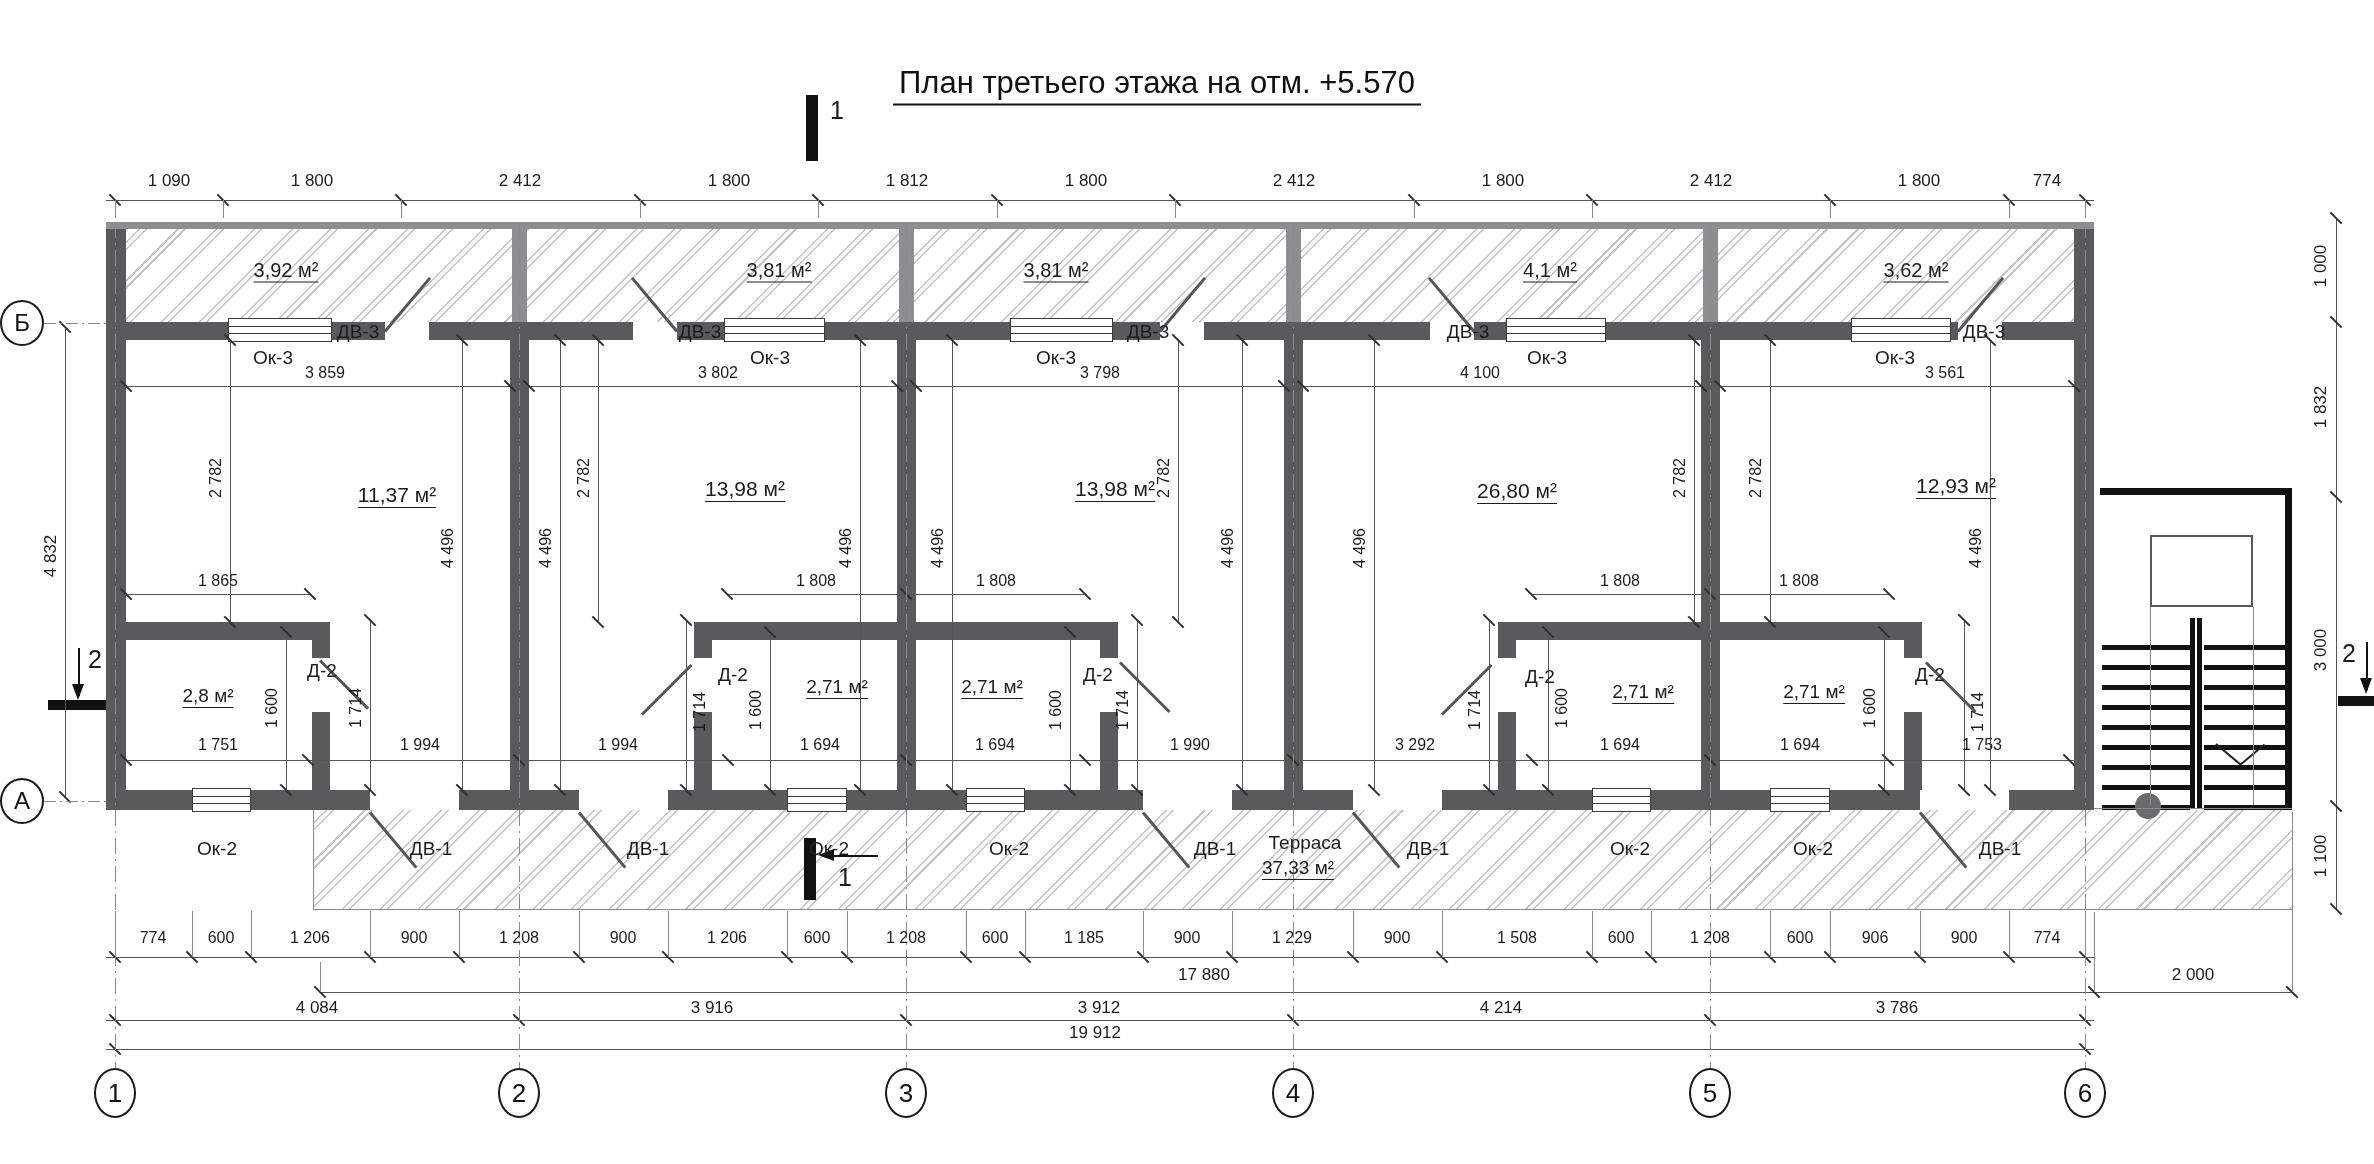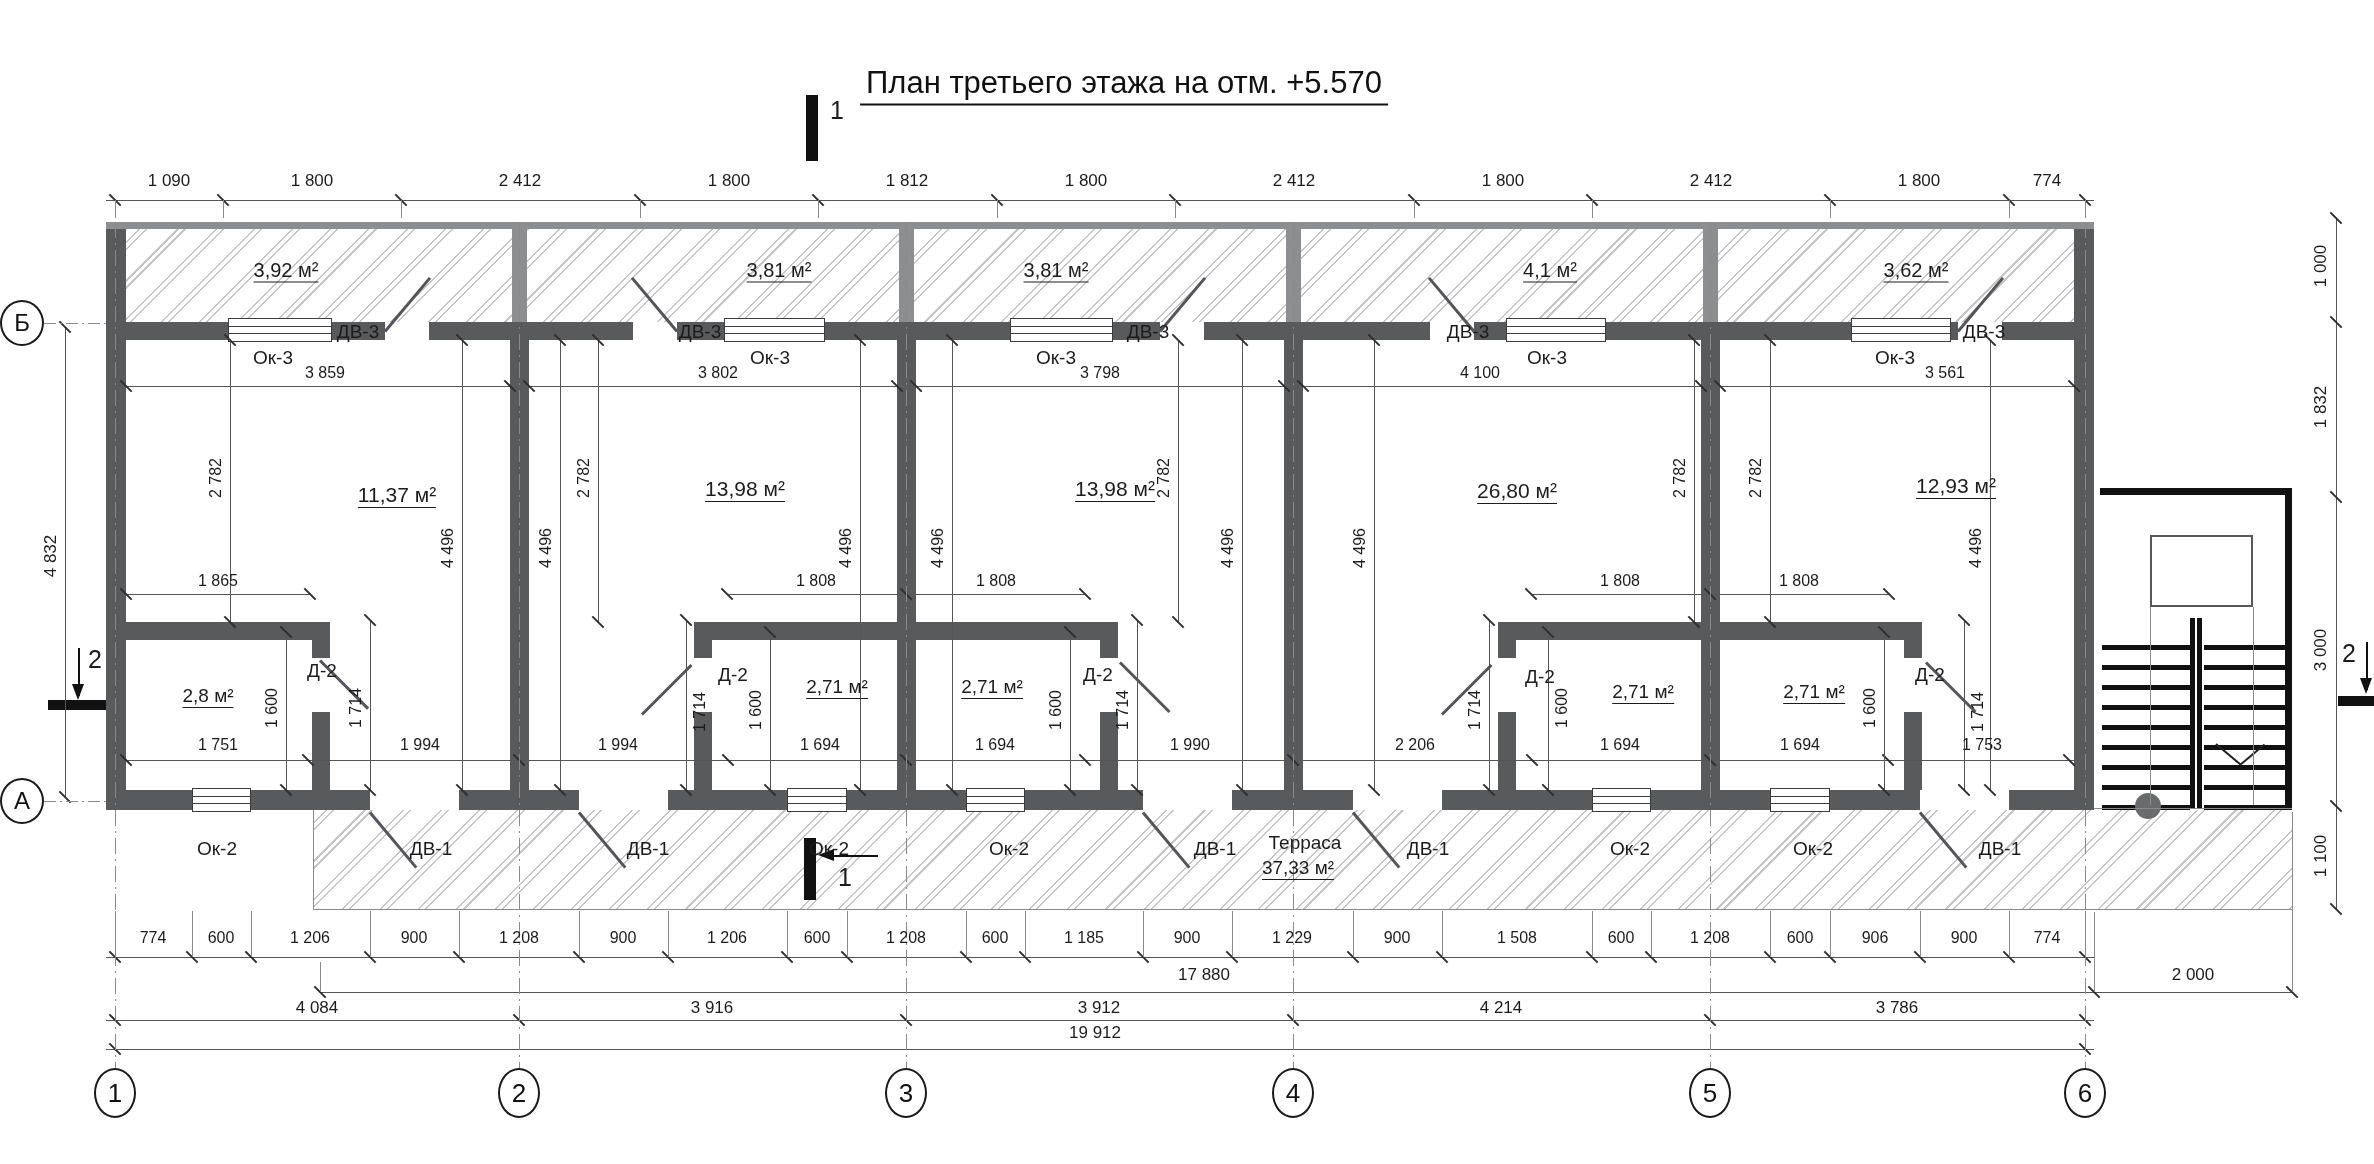--- a/index.html
+++ b/index.html
@@ -31,21 +31,21 @@
   .bubble{position:absolute;transform:translate(-50%,-50%);border:2.5px solid #1a1a1a;border-radius:50%;
           background:#fff;display:flex;align-items:center;justify-content:center;color:#111;}
   .arr{position:absolute;width:0;height:0;transform:translate(-50%,-50%);}
   .arr.down{border-left:6px solid transparent;border-right:6px solid transparent;border-top:16px solid #111;}
   .arr.left{border-top:6px solid transparent;border-bottom:6px solid transparent;border-right:16px solid #111;}
 </style>
 </head>
 <body>
 
 <div id="canvas">
-  <div class="title" style="left:1124px;top:85px;">План третьего этажа на отм. +5.570</div>
+  <div class="title" style="left:1157px;top:85px;">План третьего этажа на отм. +5.570</div>
 <div class="hatch" style="left: 126px; top: 229px; width: 1948px; height: 93px;"></div>
     <div class="hatch" style="left: 313px; top: 810px; width: 1979px; height: 99px;"></div>
     <div class="r " style="left: 106px; top: 222px; width: 20px; height: 588px;"></div>
     <div class="r " style="left: 2074px; top: 222px; width: 20px; height: 588px;"></div>
     <div class="r wl" style="left: 106px; top: 222px; width: 1988px; height: 7px;"></div>
     <div class="r " style="left: 106px; top: 322px; width: 122px; height: 18px;"></div>
     <div class="r " style="left: 332px; top: 322px; width: 53px; height: 18px;"></div>
     <div class="r " style="left: 429px; top: 322px; width: 204px; height: 18px;"></div>
     <div class="r " style="left: 677px; top: 322px; width: 47px; height: 18px;"></div>
     <div class="r " style="left: 825px; top: 322px; width: 185px; height: 18px;"></div>
@@ -431,21 +431,21 @@
     <div class="t rot" style="left: 700px; top: 712px; font-size: 16px;">1 714</div>
     <div class="t rot" style="left: 1123px; top: 710px; font-size: 16px;">1 714</div>
     <div class="t rot" style="left: 1475px; top: 710px; font-size: 16px;">1 714</div>
     <div class="t rot" style="left: 1978px; top: 712px; font-size: 16px;">1 714</div>
     <div class="t" style="left: 218px; top: 745px; font-size: 16px;">1 751</div>
     <div class="t" style="left: 420px; top: 745px; font-size: 16px;">1 994</div>
     <div class="t" style="left: 618px; top: 745px; font-size: 16px;">1 994</div>
     <div class="t" style="left: 820px; top: 745px; font-size: 16px;">1 694</div>
     <div class="t" style="left: 995px; top: 745px; font-size: 16px;">1 694</div>
     <div class="t" style="left: 1190px; top: 745px; font-size: 16px;">1 990</div>
-    <div class="t" style="left: 1415px; top: 745px; font-size: 16px;">2 206</div>
+    <div class="t" style="left: 1415px; top: 745px; font-size: 16px;">3 292</div>
     <div class="t" style="left: 1620px; top: 745px; font-size: 16px;">1 694</div>
     <div class="t" style="left: 1800px; top: 745px; font-size: 16px;">1 694</div>
     <div class="t" style="left: 1982px; top: 745px; font-size: 16px;">1 753</div>
     <div class="t u" style="left: 208px; top: 697px; font-size: 19px;">2,8 м²</div>
     <div class="t u" style="left: 837px; top: 688px; font-size: 19px;">2,71 м²</div>
     <div class="t u" style="left: 992px; top: 688px; font-size: 19px;">2,71 м²</div>
     <div class="t u" style="left: 1643px; top: 693px; font-size: 19px;">2,71 м²</div>
     <div class="t u" style="left: 1814px; top: 693px; font-size: 19px;">2,71 м²</div>
     <div class="t" style="left: 322px; top: 670px; font-size: 19px;">Д-2</div>
     <div class="t" style="left: 733px; top: 674px; font-size: 19px;">Д-2</div>

